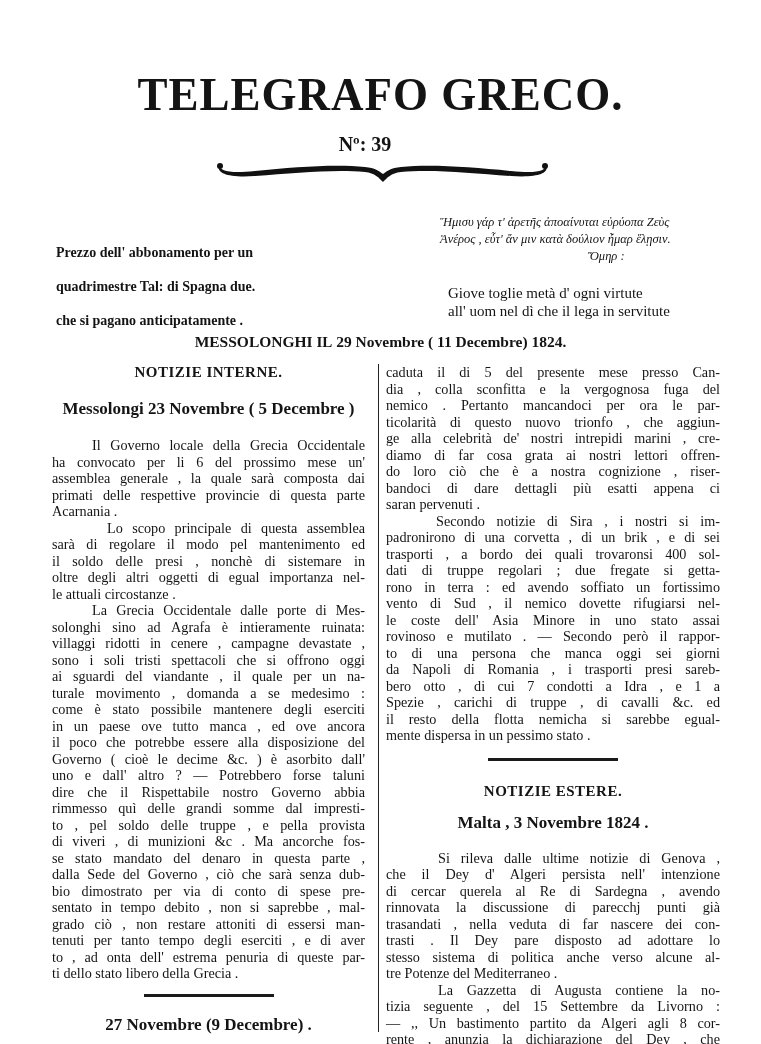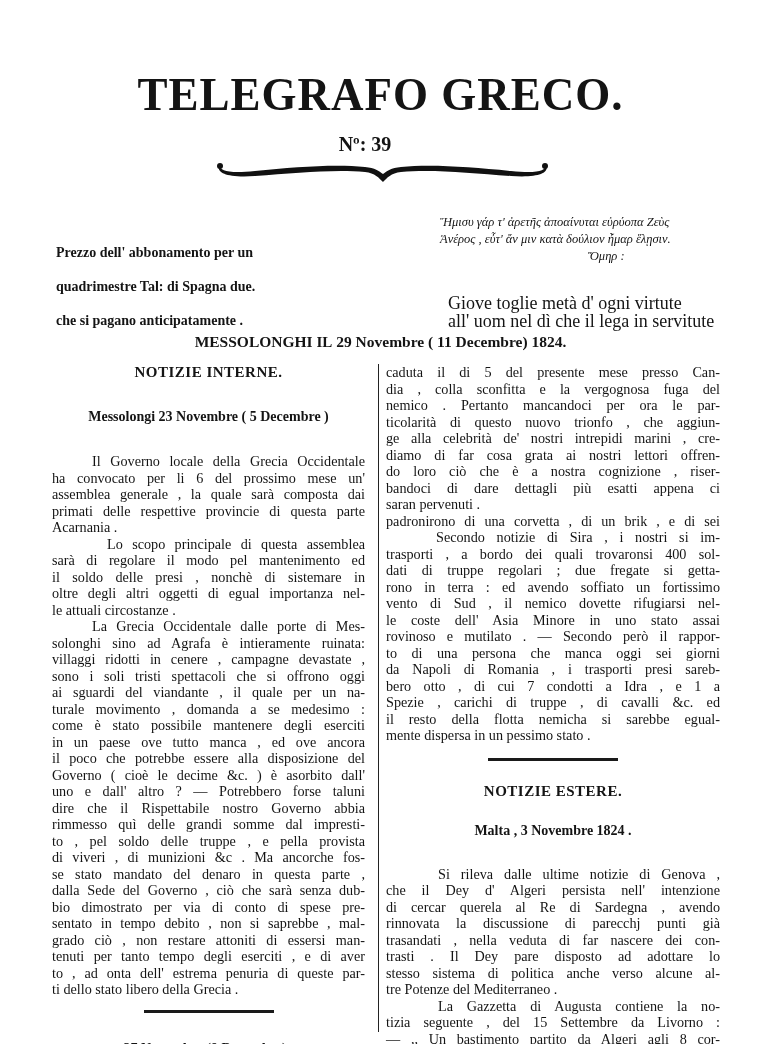--- a/index.html
+++ b/index.html
@@ -9,30 +9,30 @@
               font-size:45px; font-weight:bold; letter-spacing:1px; transform:scaleY(1.05); }
   .issue { position:absolute; left:0; top:133px; width:730px; text-align:center;
            font-size:20px; font-weight:bold; }
   .ornament { position:absolute; left:215px; top:160px; width:335px; height:30px; }
   .price { position:absolute; left:56px; top:227px; width:260px;
            font-size:14px; font-weight:bold; line-height:17px; white-space:pre-line; }
   .epigraph { position:absolute; left:440px; top:214px; width:310px; font-size:12.5px;
               line-height:17px; font-style:italic; font-weight:normal; }
   .epigraph .gline { white-space:nowrap; }
   .epigraph .author { padding-left:148px; }
-  .epigraph .it { font-style:normal; font-size:18px; margin-top:29px; line-height:18px; padding-left:8px; }
+  .epigraph .it { font-style:normal; font-size:15px; margin-top:19px; line-height:18px; padding-left:8px; }
   .dateline { position:absolute; left:0; top:333px; width:761px; text-align:center;
               font-size:15.5px; font-weight:bold; }
   .dateline .sc { font-size:15px; }
   .col-rule { position:absolute; left:378px; top:364px; width:1px; height:668px; background:#222; }
   .col { position:absolute; top:364px; font-size:14.2px; line-height:16.5px; text-align:justify; }
   .col.left { left:52px; width:313px; }
   .col.right { left:386px; width:334px; }
   .col h2 { margin:0; font-size:15px; font-weight:bold; text-align:center; letter-spacing:0.5px; }
-  .col h3 { margin:16px; font-size:14px; font-weight:bold; text-align:center; }
+  .col h3 { margin:8px; font-size:17px; font-weight:bold; text-align:center; }
   .col .ln { display:block; text-align:justify; text-align-last:justify; white-space:nowrap; }
   .col .ln.last { text-align-last:left; }
   .rule { height:3px; background:#1a1a1a; margin:0 auto; }
 </style>
 </head>
 <body>
 
 <div class="masthead">TELEGRAFO GRECO.</div>
 <div class="issue">Nº: 39</div>
 <svg class="ornament" viewBox="0 0 335 30">
@@ -123,22 +123,22 @@
       <span class="ln">dia , colla sconfitta e la vergognosa fuga del</span>
       <span class="ln">nemico . Pertanto mancandoci per ora le par-</span>
       <span class="ln">ticolarità di questo nuovo trionfo , che aggiun-</span>
       <span class="ln">ge alla celebrità de' nostri intrepidi marini , cre-</span>
       <span class="ln">diamo di far cosa grata ai nostri lettori offren-</span>
       <span class="ln">do loro ciò che è a nostra cognizione , riser-</span>
       <span class="ln">bandoci di dare dettagli più esatti appena ci</span>
       <span class="ln last">saran pervenuti .</span>
     </div>
   <div>
+      <span class="ln" style="padding-left: 50px;">Secondo notizie di Sira , i nostri si im-</span>
       <span class="ln">padronirono di una corvetta , di un brik , e di sei</span>
-      <span class="ln" style="padding-left: 50px;">Secondo notizie di Sira , i nostri si im-</span>
       <span class="ln">trasporti , a bordo dei quali trovaronsi 400 sol-</span>
       <span class="ln">dati di truppe regolari ; due fregate si getta-</span>
       <span class="ln">rono in terra : ed avendo soffiato un fortissimo</span>
       <span class="ln">vento di Sud , il nemico dovette rifugiarsi nel-</span>
       <span class="ln">le coste dell' Asia Minore in uno stato assai</span>
       <span class="ln">rovinoso e mutilato . — Secondo però il rappor-</span>
       <span class="ln">to di una persona che manca oggi sei giorni</span>
       <span class="ln">da Napoli di Romania , i trasporti presi sareb-</span>
       <span class="ln">bero otto , di cui 7 condotti a Idra , e 1 a</span>
       <span class="ln">Spezie , carichi di truppe , di cavalli &amp;c. ed</span>

